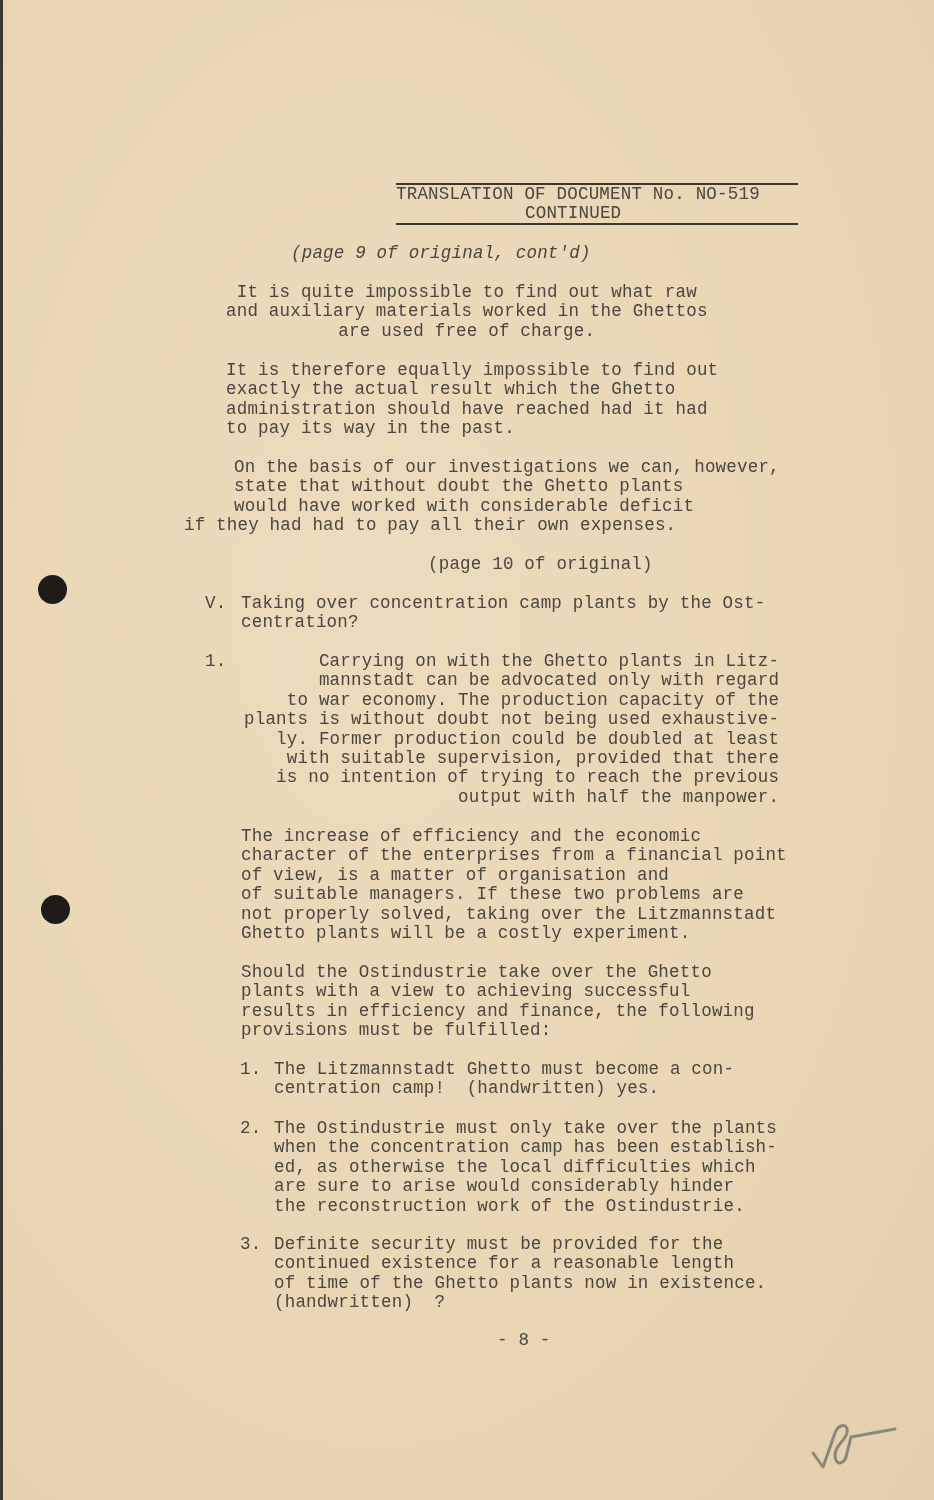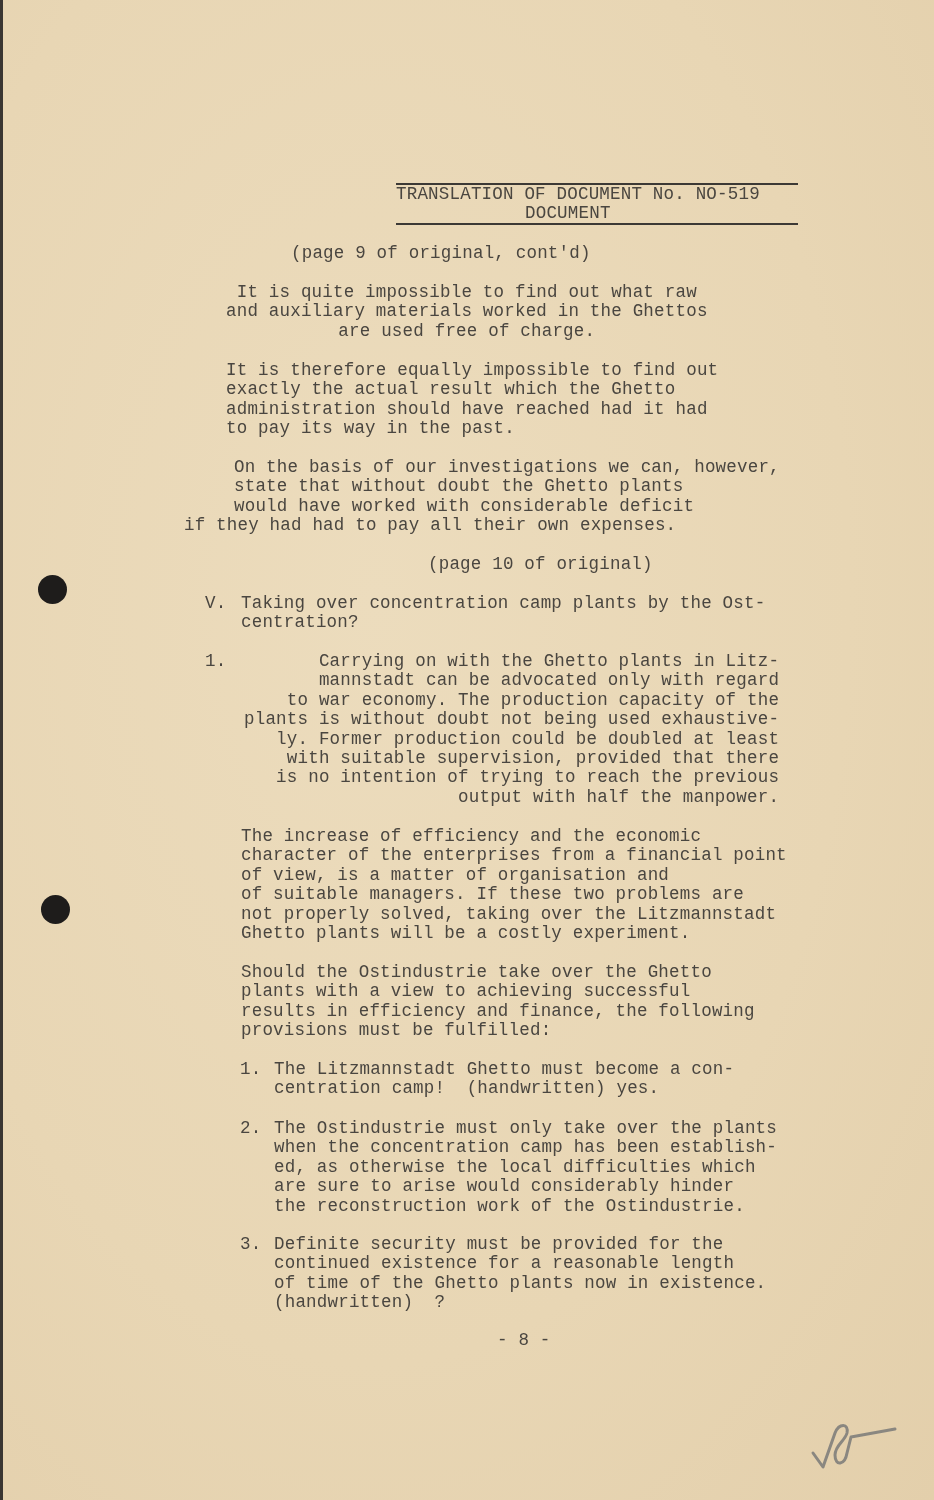--- a/index.html
+++ b/index.html
@@ -23,24 +23,24 @@
 </head>
 <body>
 
 <div class="paper"></div>
 <div class="edge"></div>
 <div class="hole" style="left:38px; top:575px;"></div>
 <div class="hole" style="left:41px; top:895px;"></div>
 
 <div class="hdr-rule" style="left:396px; top:183px; width:402px;"></div>
 <div class="t" style="left:396px; top:185px;">TRANSLATION OF DOCUMENT No. NO-519</div>
-<div class="t" style="left:525px; top:204px;">DOCUMENT</div>
+<div class="t" style="left:525px; top:204px;">CONTINUED</div>
 <div class="hdr-rule" style="left:396px; top:223px; width:402px;"></div>
 
-<div class="t" style="left:291px; top:244px;">(page 9 of original, cont'd)</div>
+<div class="t" style="left:291px; top:244px;font-style:italic;">(page 9 of original, cont'd)</div>
 
 <div class="t" style="left:226px; top:283px;text-align:center;">It is quite impossible to find out what raw
 and auxiliary materials worked in the Ghettos
 are used free of charge.</div>
 <div class="t" style="left:226px; top:361px;">It is therefore equally impossible to find out
 exactly the actual result which the Ghetto
 administration should have reached had it had
 to pay its way in the past.</div>
 <div class="t" style="left:226px; top:458px;margin-left:8px;">On the basis of our investigations we can, however,
 state that without doubt the Ghetto plants

